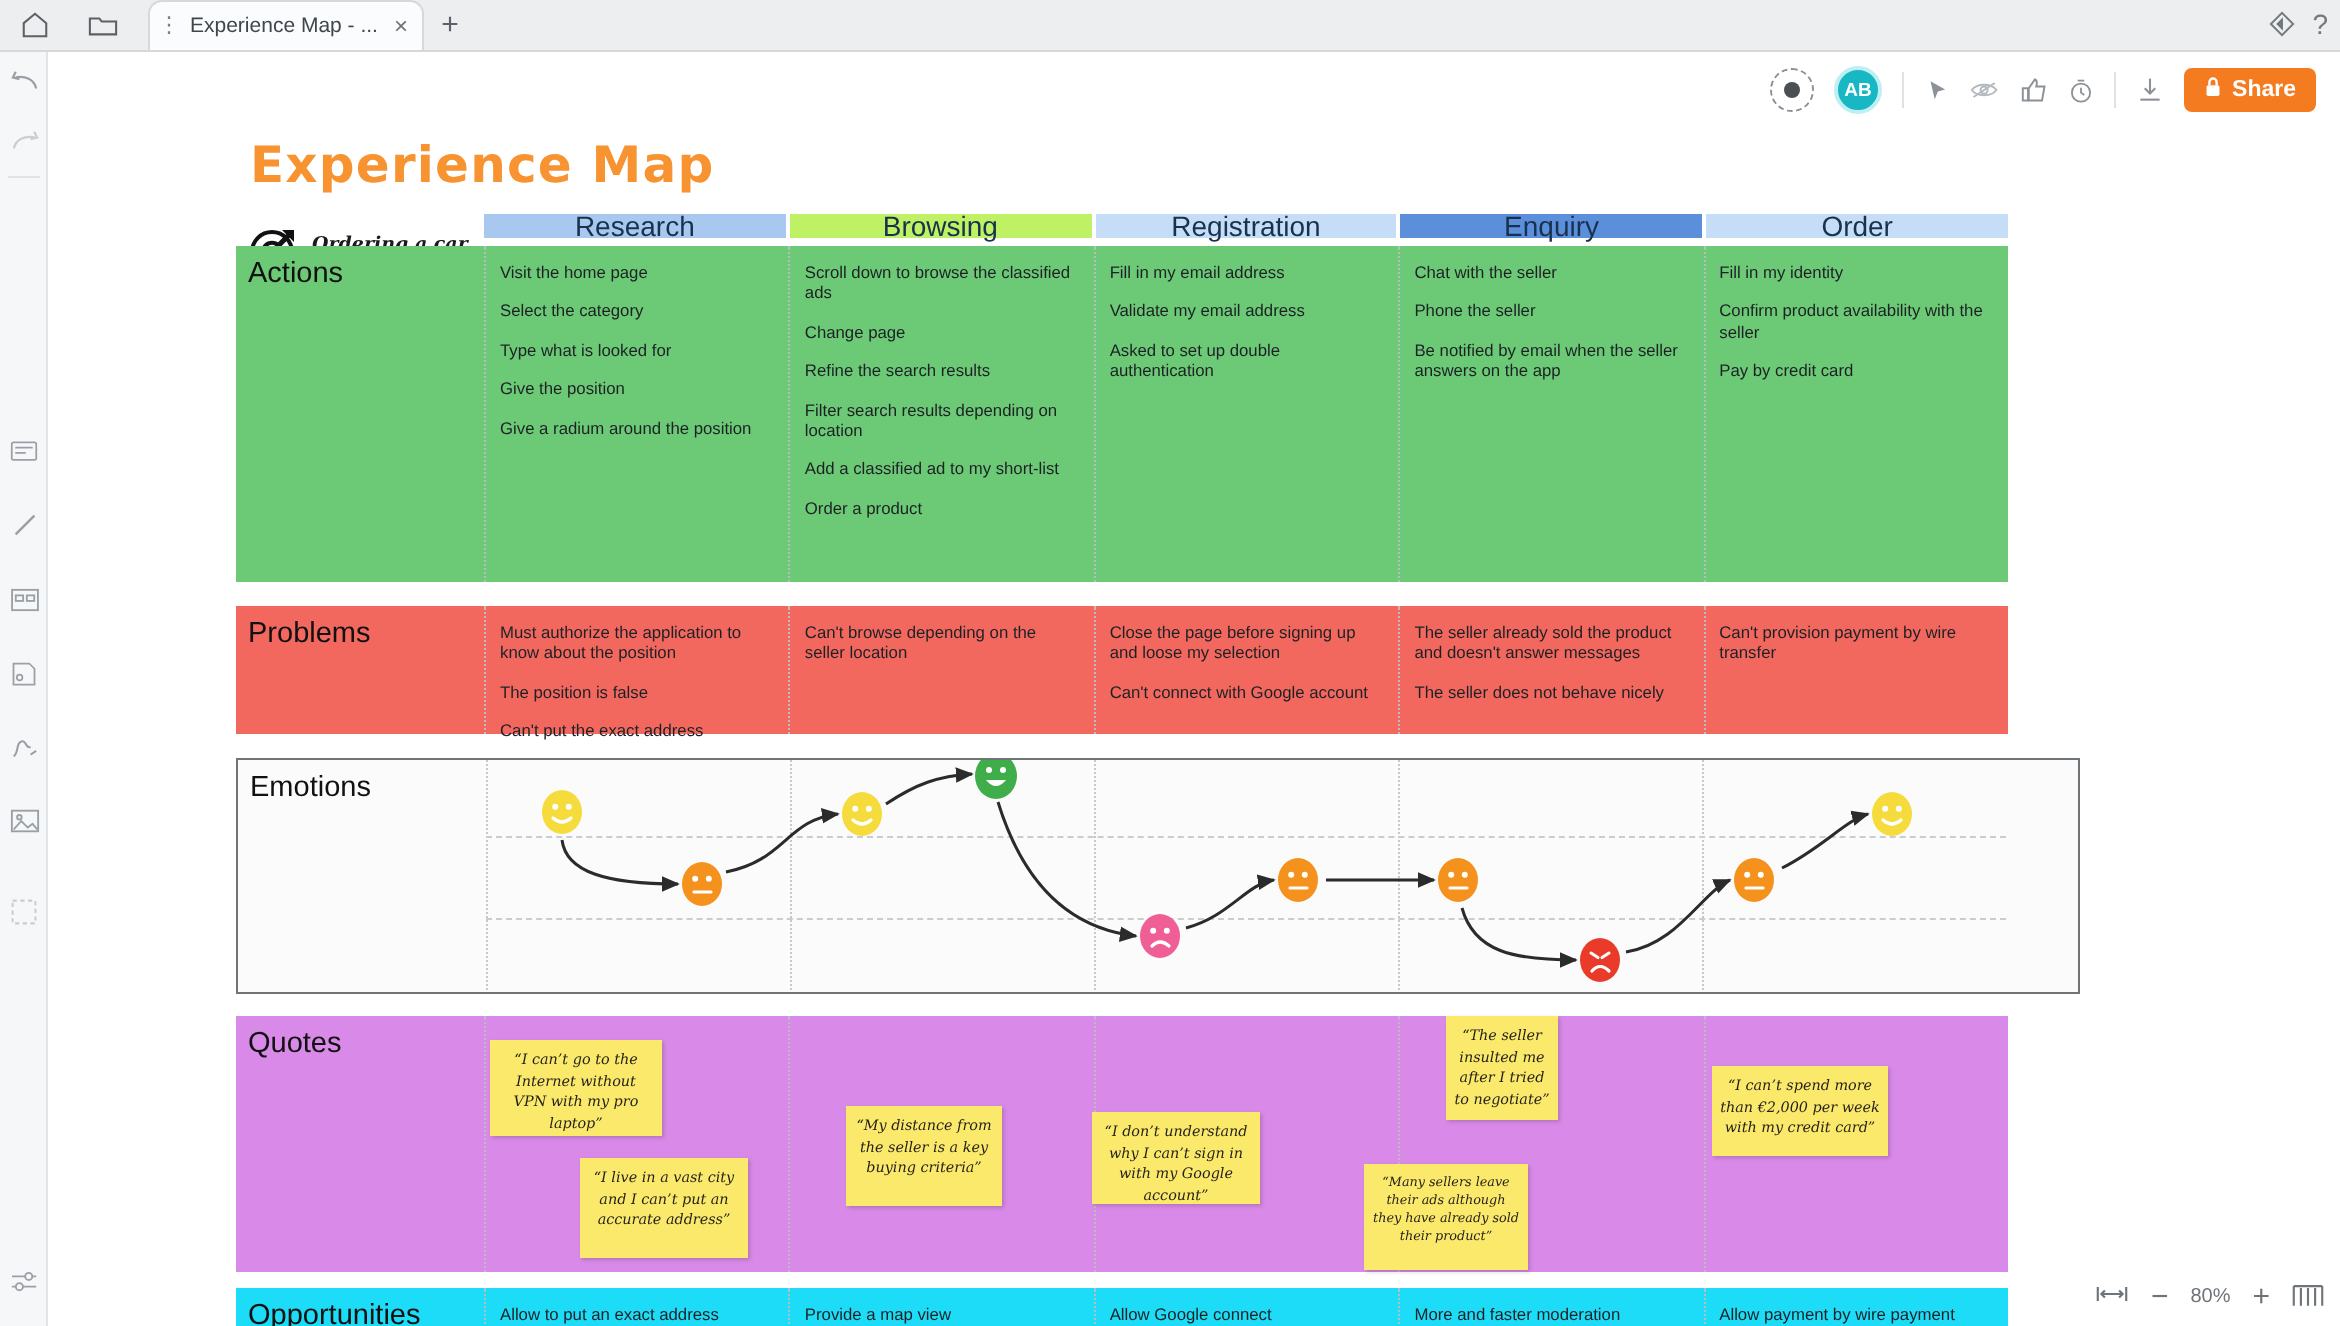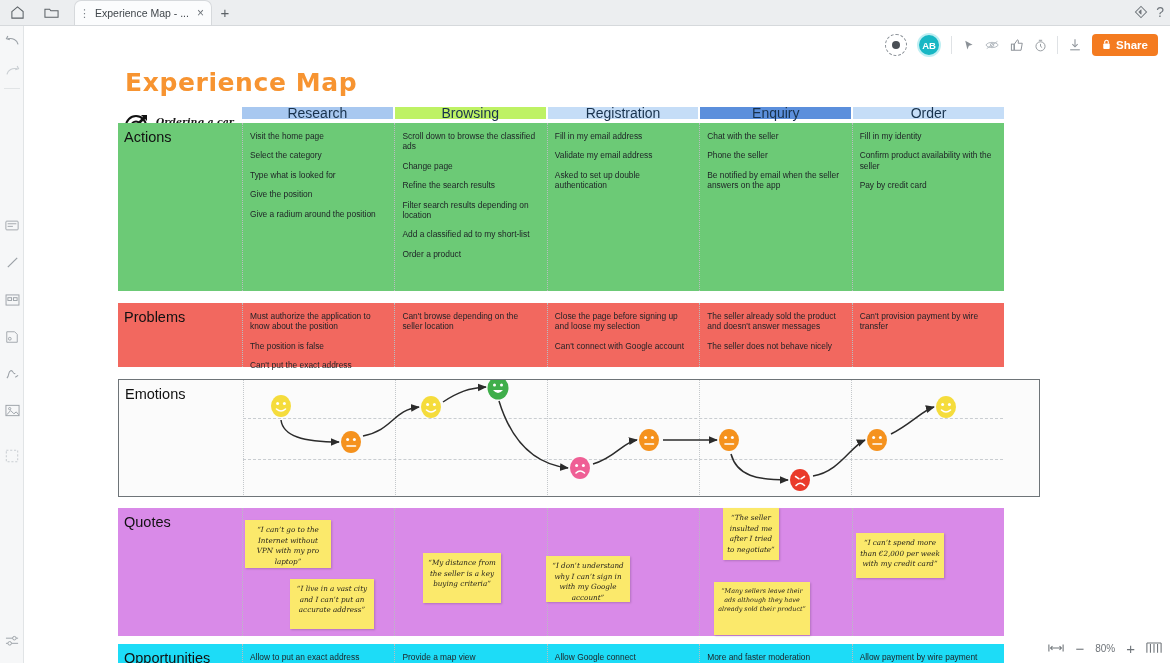--- a/index.html
+++ b/index.html
@@ -432,21 +432,21 @@
       <div class="col"></div>
       <div class="col"></div>
       <div class="col"></div>
       <div class="col"></div>
       <div class="col"></div>
       <div class="note" style="left:127px; top:12px; width:86px; height:48px;">“I can’t go to the Internet without VPN with my pro laptop”</div>
       <div class="note" style="left:172px; top:71px; width:84px; height:50px;">“I live in a vast city and I can’t put an accurate address”</div>
       <div class="note" style="left:305px; top:45px; width:78px; height:50px;">“My distance from the seller is a key buying criteria”</div>
       <div class="note" style="left:428px; top:12px; width:84px; height:46px;margin-top:36px;">“I don’t understand why I can’t sign in with my Google account”</div>
       <div class="note" style="left:605px; top:0; width:56px; height:52px;">“The seller insulted me after I tried to negotiate”</div>
-      <div class="note" style="left:596px; top:74px; width:96px; height:53px; font-size:6.4px; line-height:9px;">“Many sellers leave their ads although they have already sold their product”</div>
+      <div class="note" style="left:564px; top:74px; width:82px; height:53px; font-size:6.4px; line-height:9px;">“Many sellers leave their ads although they have already sold their product”</div>
       <div class="note" style="left:738px; top:25px; width:88px; height:45px;">“I can’t spend more than €2,000 per week with my credit card”</div>
     </div>
 
     <div class="row r-opps">
       <div class="label-cell">
           <div class="row-label">Opportunities</div>
         </div>
       <div class="col">
         <div class="cell-item">Allow to put an exact address</div>
       </div>

